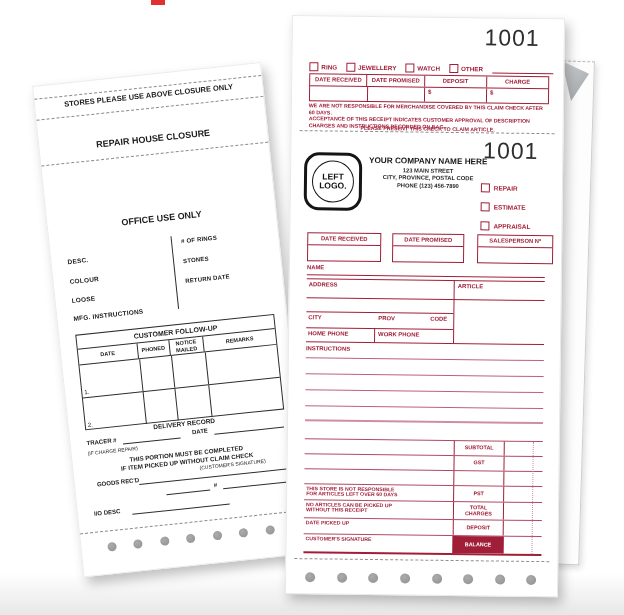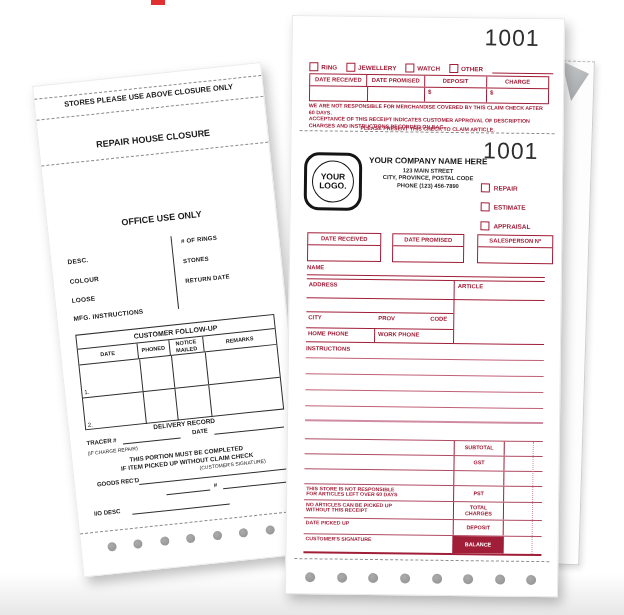--- a/index.html
+++ b/index.html
@@ -224,21 +224,21 @@
 
     <div class="abs disc" style="top:86px">WE ARE NOT RESPONSIBLE FOR MERCHANDISE COVERED BY THIS CLAIM CHECK AFTER 60 DAYS.</div>
     <div class="abs disc" style="top:99px">ACCEPTANCE OF THIS RECEIPT INDICATES CUSTOMER APPROVAL OF DESCRIPTION CHARGES AND INSTRUCTIONS RECORDED ON BAG.</div>
     <div class="abs disc" style="top:108px;text-align:center">PLEASE PRESENT THIS CHECK TO CLAIM ARTICLE.</div>
 
     <div class="abs dash-r" style="top:114px"></div>
 
     <div class="abs num" style="right:24px;top:119px">1001</div>
 
     <div class="abs logo">
-      <div class="logo-inner">YOUR
+      <div class="logo-inner">LEFT
 LOGO.</div>
     </div>
 
     <div class="abs company">
       <div class="cname">YOUR COMPANY NAME HERE</div>
       <div class="caddr">123 MAIN STREET</div>
       <div class="caddr">CITY, PROVINCE, POSTAL CODE</div>
       <div class="caddr" style="font-weight:bold">PHONE (123) 456-7890</div>
     </div>
 

